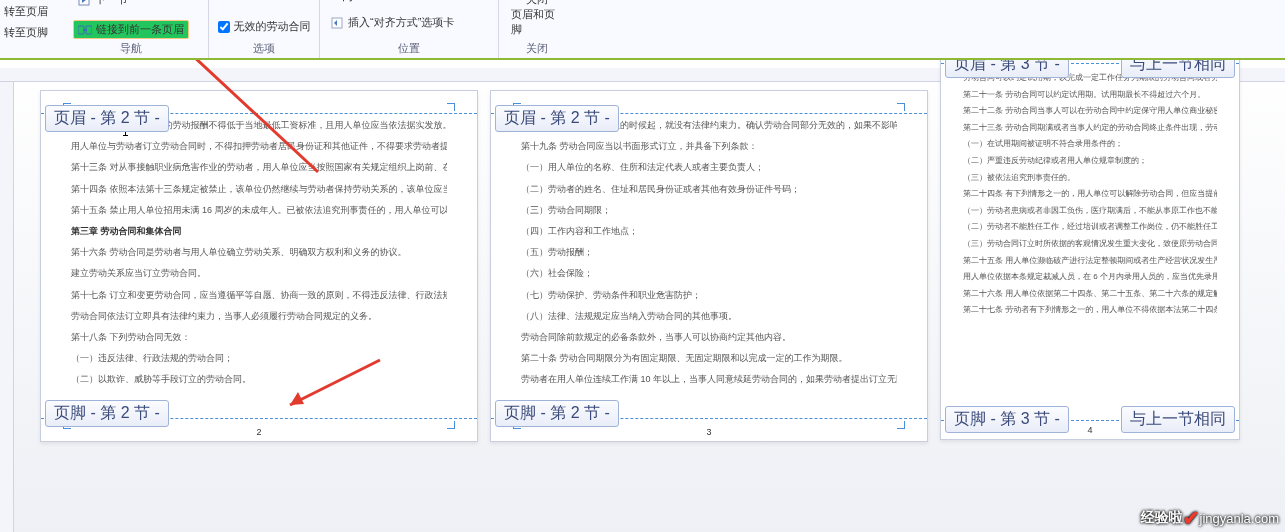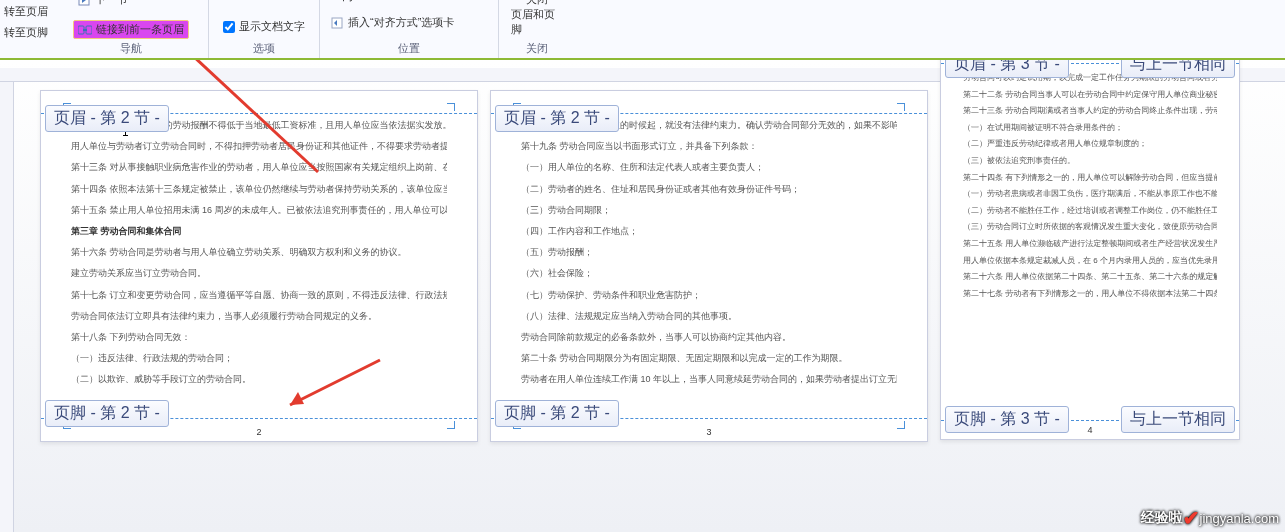--- a/index.html
+++ b/index.html
@@ -7,21 +7,21 @@
 
   
   .ribbon { background: #f9faff; border-bottom: 2px solid #8eb935; height: 60px; display: flex; }
   .rib-sep { width: 1px; background: #d4d8e4; height: 100%; }
   .rib-group { display: flex; flex-direction: column; justify-content: flex-end; align-items: center; padding: 0 6px 2px; }
   .rib-group-label { font-size: 11px; color: #5a6078; margin-top: 2px; }
   .rib-body { flex: 1; display: flex; flex-direction: column; justify-content: flex-start; gap: 4px; padding-top: 2px; }
 
   .tiny-btn { display: flex; align-items: center; gap: 4px; font-size: 11px; color: #333; padding: 9px 4px; }
   .tiny-btn .ico { width: 14px; height: 14px; display:inline-flex; align-items:center; justify-content:center; }
-  .highlight-btn { border: 1px solid #f4c97f; background: #d946ef; padding: 1px 4px; border-radius: 2px; }
+  .highlight-btn { border: 1px solid #f4c97f; background: #22c55e; padding: 1px 4px; border-radius: 2px; }
 
   .side-labels { display:flex; flex-direction:column; justify-content:flex-start; gap:6px; padding:4px 6px 0 4px; font-size:11px; color:#333; }
 
   .checkline { display:flex; align-items:center; gap:4px; font-size:11px; color:#333; }
   .checkline input { width:12px; height:12px; }
 
   .spin { display:flex; align-items:center; gap:4px; font-size:11px; }
   .spin .val { border:1px solid #b9c0d4; background:#fff; padding:0 2px; min-width:70px; text-align:left; }
   .spin .upd { display:flex; flex-direction:column; }
   .spin .upd div { width:12px; height:7px; border:1px solid #b9c0d4; font-size:6px; line-height:5px; text-align:center; }
@@ -113,21 +113,21 @@
   <div class="rib-sep"></div>
 
   <div class="rib-group" style="width:110px;">
     <div class="rib-body" style="gap:2px;">
       <label class="checkline" style="visibility:hidden;">
           <input type="checkbox" style="">
           <span>奇偶页不同</span>
         </label>
       <label class="checkline">
           <input type="checkbox" checked="" style="">
-          <span>显示文档文字</span>
+          <span>无效的劳动合同</span>
         </label>
     </div>
     <div class="rib-group-label">选项</div>
   </div>
 
   <div class="rib-sep"></div>
 
   <div class="rib-group" style="width:178px; align-items:flex-start;">
     <div class="rib-body" style="gap:2px;">
       <div class="spin">
@@ -234,20 +234,21 @@
         <div class="cm-bl"></div>
         <div class="cm-br"></div>
       <div class="hdr-ftr-line hdr-line" style="top:18px;"></div>
       <div class="hdr-ftr-line ftr-line" style="bottom:18px;"></div>
       <div class="tag hdr">页眉 - 第 3 节 -</div>
       <div class="tag right-hdr">与上一节相同</div>
       <div class="tag ftr">页脚 - 第 3 节 -</div>
       <div class="tag right-ftr">与上一节相同</div>
       <div class="body-text" id="body4">
           <p>劳动合同可以约定试用期，以完成一定工作任务为期限的劳动合同或者劳动合同期限不满三个月的，不得约定试用期。</p>
+          <p>第二十一条 劳动合同可以约定试用期。试用期最长不得超过六个月。</p>
           <p>第二十二条 劳动合同当事人可以在劳动合同中约定保守用人单位商业秘密的有关事项。</p>
           <p>第二十三条 劳动合同期满或者当事人约定的劳动合同终止条件出现，劳动合同即行终止。</p>
           <p>（一）在试用期间被证明不符合录用条件的；</p>
           <p>（二）严重违反劳动纪律或者用人单位规章制度的；</p>
           <p>（三）被依法追究刑事责任的。</p>
           <p>第二十四条 有下列情形之一的，用人单位可以解除劳动合同，但应当提前 30 日以书面形式通知劳动者本人：</p>
           <p>（一）劳动者患病或者非因工负伤，医疗期满后，不能从事原工作也不能从事由用人单位另行安排的工作的；</p>
           <p>（二）劳动者不能胜任工作，经过培训或者调整工作岗位，仍不能胜任工作的；</p>
           <p>（三）劳动合同订立时所依据的客观情况发生重大变化，致使原劳动合同无法履行，经当事人协商不能就变更劳动合同达成协议的。</p>
           <p>第二十五条 用人单位濒临破产进行法定整顿期间或者生产经营状况发生严重困难，确需裁减人员的，应当提前 30 日向工会或者全体职工说明情况，听取工会或者职工的意见，经向劳动行政部门报告后，</p>

